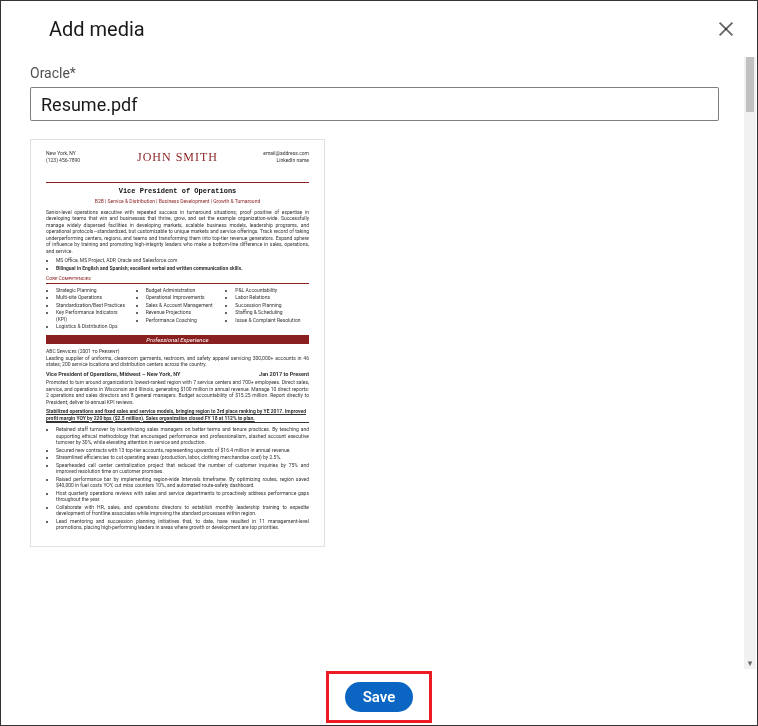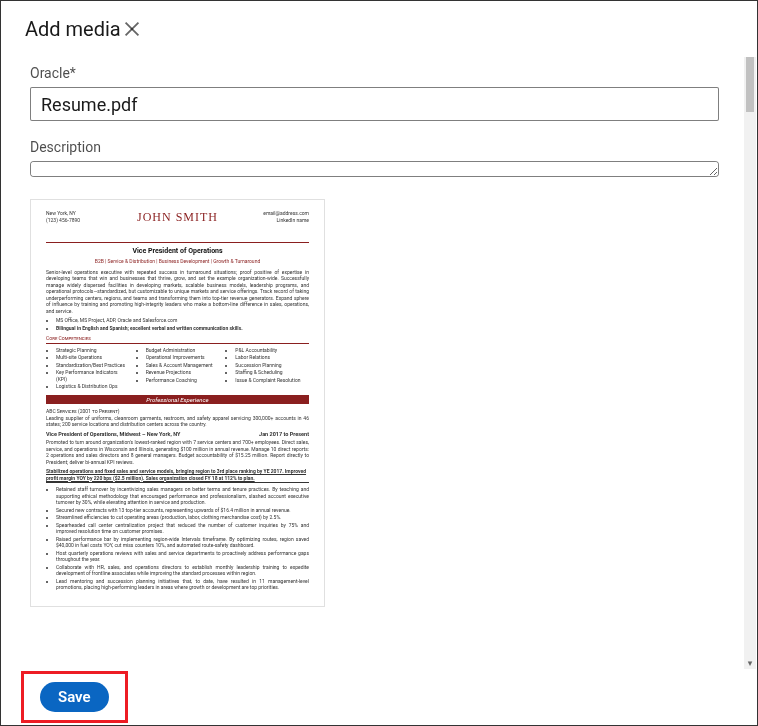--- a/index.html
+++ b/index.html
@@ -10,23 +10,24 @@
     body {
       font-family: -apple-system, BlinkMacSystemFont, "Segoe UI", Roboto, Helvetica, Arial, sans-serif;
       background: #fff;
       width: 758px;
       height: 726px;
       position: relative;
       border: 1px solid #333;
     }
     .modal-header {
       display: flex;
-      justify-content: flex-start;
+      justify-content: space-between;
       align-items: center;
       padding: 16px 20px 12px 24px;
+      margin-left: 24px;
     }
     .modal-title {
       font-size: 20px;
       font-weight: 400;
       color: rgba(0,0,0,0.9);
     }
     .close-icon {
       cursor: pointer;
       color: rgba(0,0,0,0.6);
     }
@@ -139,20 +140,21 @@
       border: none;
       border-top: 1.5px solid #8a1f1f;
       margin: 3px 0;
     }
     .thumb-title {
       text-align: center;
       font-weight: bold;
       font-size: 7px;
       color: #111;
       margin-top: 4px;
+      font-family: Liberation Mono, monospace;
     }
     .thumb-subtitle {
       text-align: center;
       font-size: 5px;
       color: #8a1f1f;
       margin: 2px 0 4px;
     }
     .thumb-para {
       font-size: 5px;
       text-align: justify;
@@ -220,21 +222,21 @@
       margin: 3px 0;
       padding-bottom: 1px;
     }
     .modal-footer {
       position: absolute;
       bottom: 0;
       left: 0;
       right: 0;
       height: 56px;
       display: flex;
-      justify-content: flex-start;
+      justify-content: center;
       align-items: center;
       padding: 0 20px;
       background: #fff;
     }
     .save-wrap {
       border: 3px solid #ed1c24;
       padding: 8px 16px;
       display: flex;
       align-items: center;
     }
@@ -263,24 +265,20 @@
   </span>
 </div>
 
 <div class="scroll-area">
 
   <div class="field-group">
     <label class="field-label">Oracle*</label>
     <input type="text" class="text-input" value="Resume.pdf" style="">
   </div>
 
-  <div class="field-group">
-    <label class="field-label">Description</label>
-    <textarea class="textarea-input" style=""></textarea>
-  </div>
 
 
   <div class="thumbnail">
     <div class="thumb-topline">
       <div>
         <div>New York, NY</div>
         <div>(123) 456-7890</div>
       </div>
       <div style="text-align:right;">
         <div>email@address.com</div>

